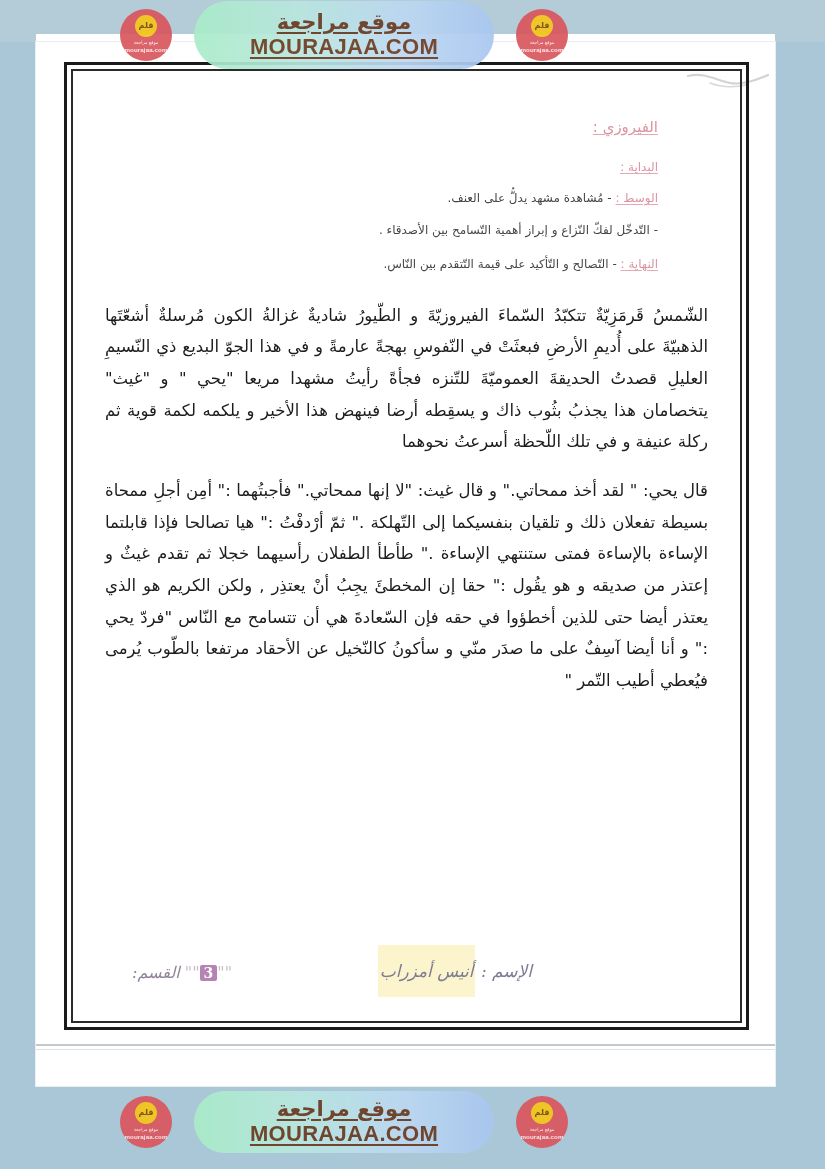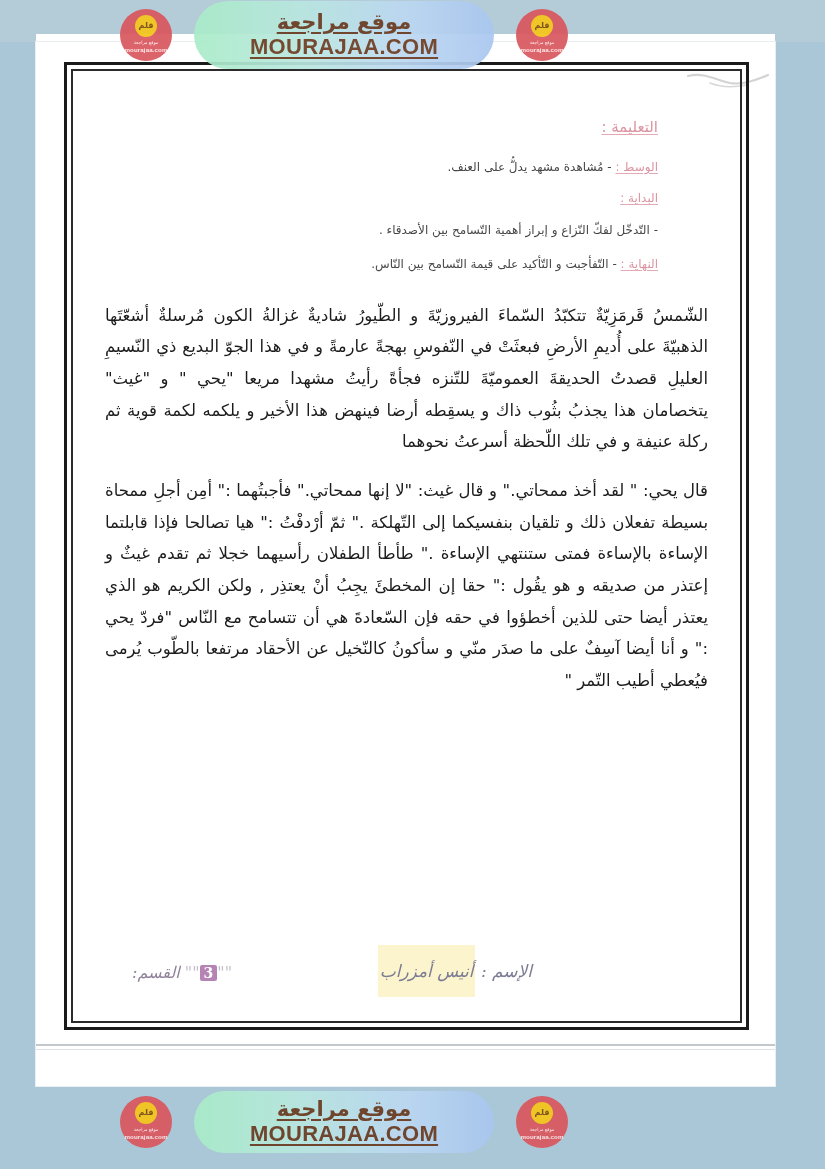--- a/index.html
+++ b/index.html
@@ -291,39 +291,39 @@
   </svg>
 
   <div class="frame-outer">
     <div class="frame-inner">
       <div class="frame-content">
 
 
         <div class="instructions">
 
           <div class="ins-row r-teelima">
-            <span class="ins-key">التعليمة :</span>
+            <span class="ins-key">الفيروزي :</span>
+          </div>
+
+          <div class="ins-row r-bidaya">
+            <span class="ins-key">البداية :</span>
           </div>
 
           <div class="ins-row r-wasat">
             <span class="ins-key">الوسط :</span>
             <span class="ins-val">- مُشاهدة مشهد يدلُّ على العنف.</span>
           </div>
 
-          <div class="ins-row r-bidaya">
-            <span class="ins-key">البداية :</span>
-          </div>
-
           <div class="ins-row r-tadakhul">
             <span class="ins-val">- التّدخّل لفكّ النّزاع و إبراز أهمية التّسامح بين الأصدقاء .</span>
           </div>
 
           <div class="ins-row r-nihaya">
             <span class="ins-key">النهاية :</span>
-            <span class="ins-val">- التّفأجبت و التّأكيد على قيمة التّسامح بين النّاس.</span>
+            <span class="ins-val">- التّصالح و التّأكيد على قيمة التّتقدم بين النّاس.</span>
           </div>
         </div>
 
         <div class="body-text">
           <p class="para">الشّمسُ قَرمَزِيّةٌ تتكبّدُ السّماءَ الفيروزيّةَ و الطّيورُ شاديةٌ غزالةُ الكون مُرسلةٌ أشعّتَها الذهبيّةَ على أُديمِ الأرضِ فبعثَتْ في النّفوسِ بهجةً عارمةً و في هذا الجوّ البديع ذي النّسيمِ العليلِ قصدتُ الحديقةَ العموميّةَ للتّنزه فجأةً رأيتُ مشهدا مريعا "يحي " و "غيث" يتخصامان هذا يجذبُ بثُوب ذاك و يسقِطه أرضا فينهض هذا الأخير و يلكمه لكمة قوية ثم ركلة عنيفة و في تلك اللّحظة أسرعتُ نحوهما</p>
           <p class="para">قال يحي: " لقد أخذ ممحاتي." و قال غيث: "لا إنها ممحاتي." فأجبتُهما :" أمِن أجلِ ممحاة بسيطة تفعلان ذلك و تلقيان بنفسيكما إلى التّهلكة ." ثمّ أرْدفْتُ :" هيا تصالحا فإذا قابلتما الإساءة بالإساءة فمتى ستنتهي الإساءة ." طأطأ الطفلان رأسيهما خجلا ثم تقدم غيثٌ و إعتذر من صديقه و هو يقُول :" حقا إن المخطئَ يجِبُ أنْ يعتذِر , ولكن الكريم هو الذي يعتذر أيضا حتى للذين أخطؤوا في حقه فإن السّعادةَ هي أن تتسامح مع النّاس "فردّ يحي :" و أنا أيضا آسِفٌ على ما صدَر منّي و سأكونُ كالنّخيل عن الأحقاد مرتفعا بالطّوب يُرمى فيُعطي أطيب التّمر "</p>
         </div>
 
         <div class="hand-footer">
           <div class="hand-name">

